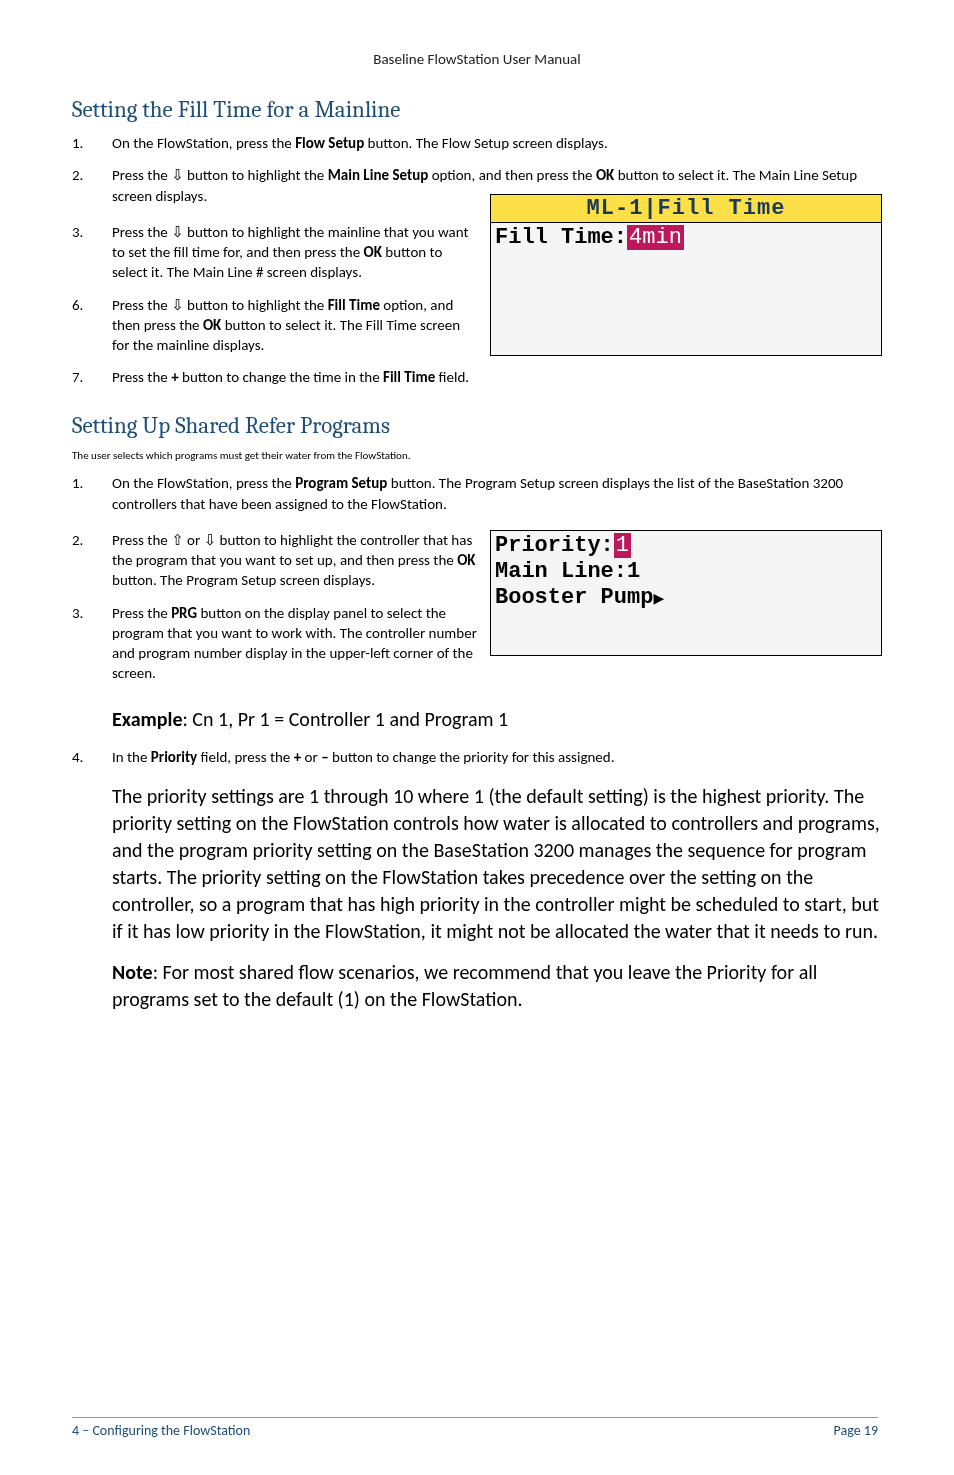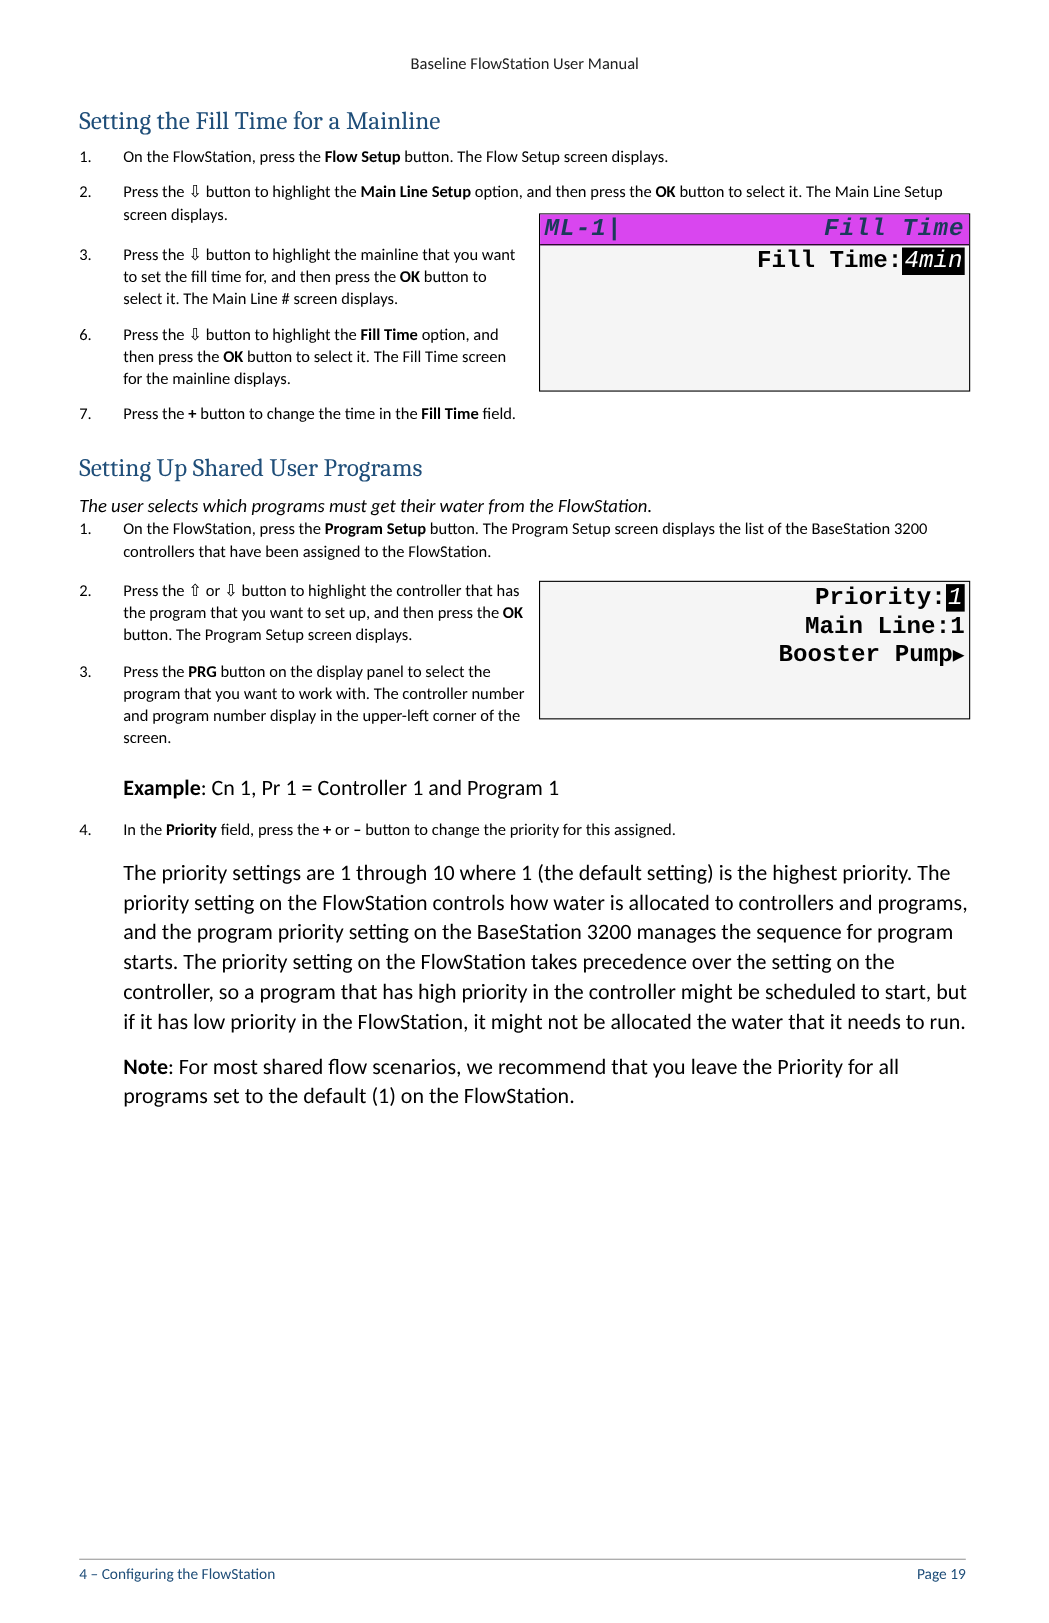--- a/index.html
+++ b/index.html
@@ -60,57 +60,54 @@
   }
   .lcd {
     border: 1.5px solid #000;
     width: 392px;
     background: #f5f5f5;
     font-family: "Courier New", monospace;
     box-sizing: border-box;
   }
   .lcd .titlebar {
     display: flex;
-    justify-content: space-between;
+    justify-content: center;
     border-bottom: 1.5px solid #000;
     padding: 1px 4px;
     font-size: 22px;
     font-weight: bold;
     color: #1b3a5a;
     letter-spacing: 1px;
-    background: #d946ef;
-    font-style: italic;
+    background: #fde047;
   }
   .lcd .content {
     padding: 2px 4px 0 4px;
     font-size: 22px;
     height: 130px;
   }
   .lcd .row {
     display: flex;
-    justify-content: flex-end;
+    justify-content: flex-start;
     align-items: center;
     height: 26px;
   }
   .inv {
-    background: #000000;
+    background: #be185d;
     color: #fff;
     padding: 0 2px;
     display: inline-block;
-    font-style: italic;
   }
   .lcd .content .label {
     color: #000;
     font-weight: bold;
   }
   p.note {
-    font-size: 17px;
+    font-size: 11px;
     line-height: 1.35;
-    margin: 0 0;
-    font-style: italic;
+    margin: 10px 0;
   }
   .indent-block {
     margin-left: 40px;
     font-size: 20px;
     line-height: 1.35;
     margin-bottom: 14px;
   }
   .footer {
     position: absolute;
     bottom: 36px;
@@ -181,21 +178,21 @@
         <div class="content">
           <div class="row">
             <span class="label">Fill Time:</span>
             <span class="inv">4min</span>
           </div>
         </div>
       </div>
     </div>
   </div>
 
-  <h2 class="section" style="margin-top:8px;">Setting Up Shared User Programs</h2>
+  <h2 class="section" style="margin-top:8px;">Setting Up Shared Refer Programs</h2>
 
   <p class="note">The user selects which programs must get their water from the FlowStation.</p>
 
 
   <ol class="steps">
     <li>
       <span class="num">1.</span>
       <span class="body">
         <span>On the FlowStation, press the </span><span class="b">Program Setup</span><span> button. The Program Setup screen displays the list of the BaseStation 3200 controllers that have been assigned to the FlowStation.</span>
       </span>

